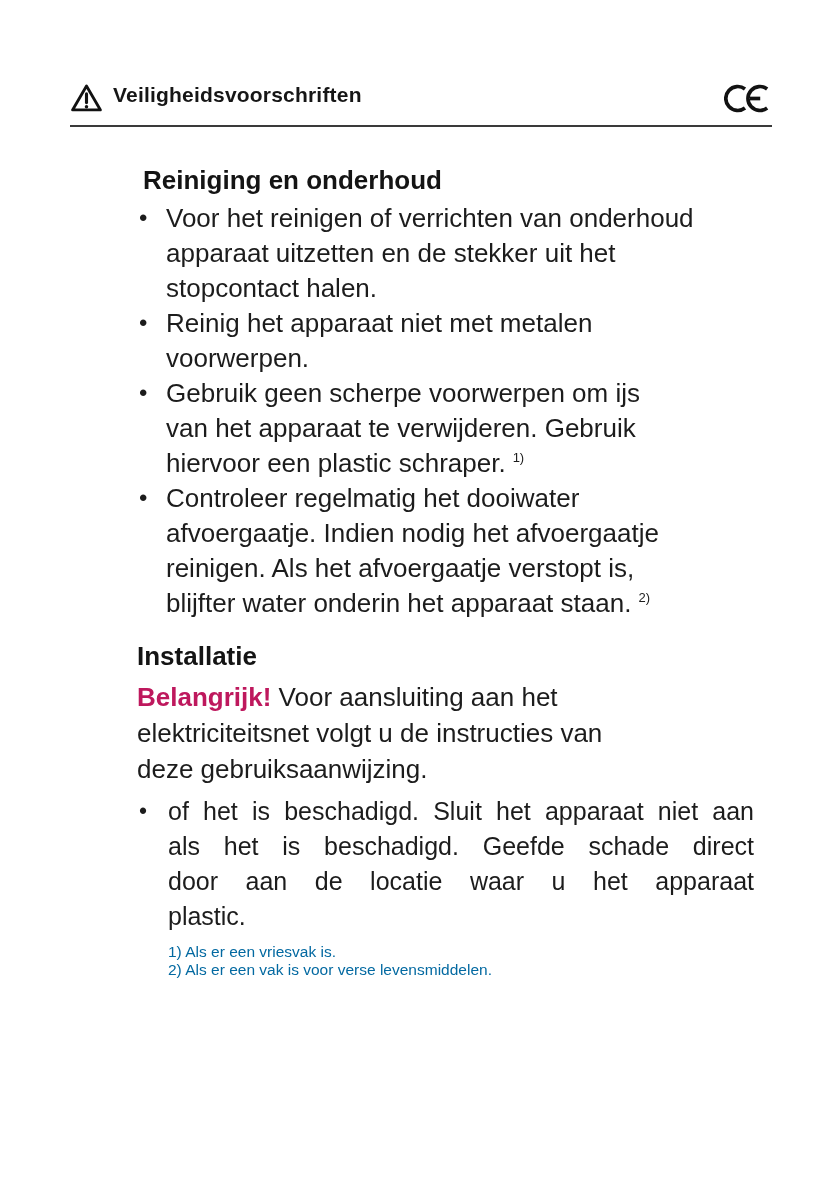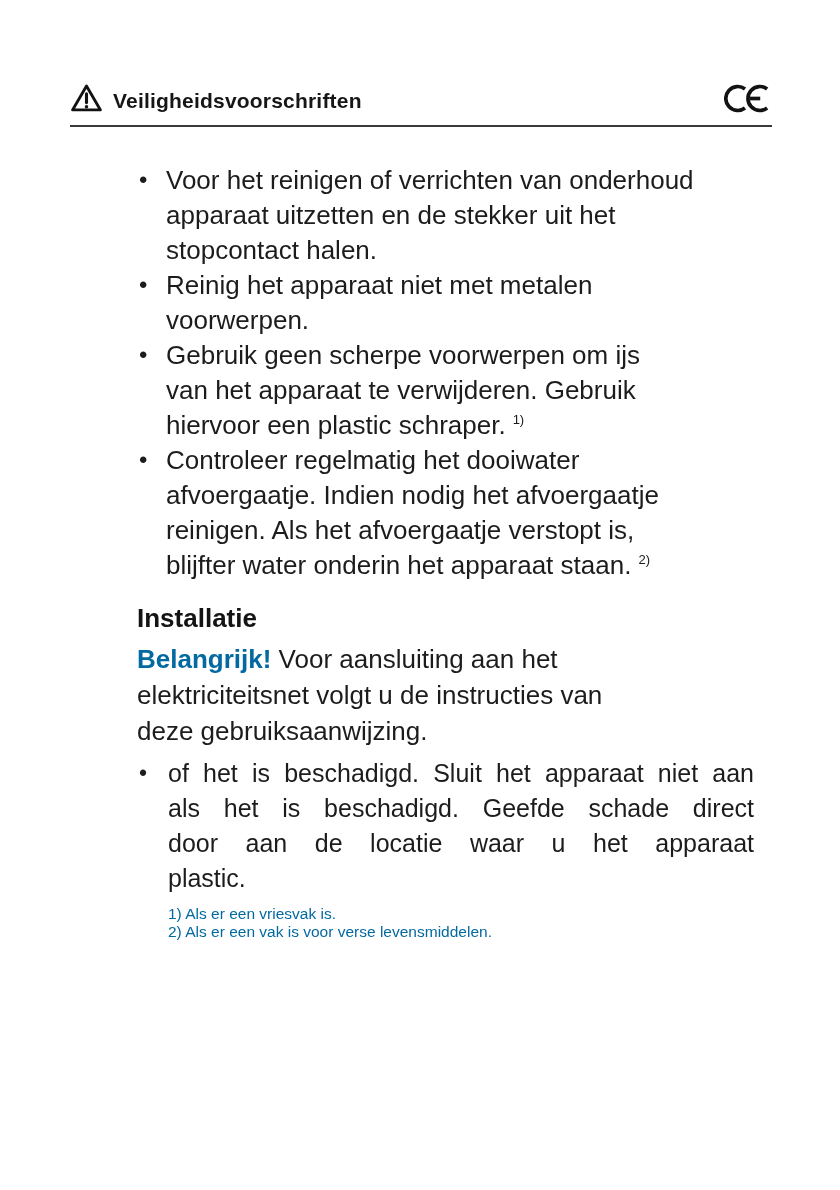--- a/index.html
+++ b/index.html
@@ -17,21 +17,21 @@
     padding: 82px 68px 0 70px;
   }
 
   
   .hdr {
     display: flex;
     align-items: center;
     justify-content: space-between;
     height: 32px;
   }
-  .hdr-left { display: flex; align-items: flex-end; gap: 10px; }
+  .hdr-left { display: flex; align-items: flex-start; gap: 10px; }
   .hdr-title {
     font-size: 21px;
     font-weight: bold;
     letter-spacing: 0.2px;
     color: #161616;
   }
   .hdr-rule {
     border: none;
     border-top: 2px solid #3a3a3a;
     margin-top: 11px;
@@ -78,21 +78,21 @@
     vertical-align: super;
     line-height: 0;
     margin-left: 7px;
   }
 
   p.important {
     margin-top: 6px;
     font-size: 26px;
     line-height: 36px;
   }
-  p.important .lead { font-weight: bold; color: #0369a1; }
+  p.important .lead { font-weight: bold; color: #be185d; }
 
   ul.blist2 { list-style: none; margin-top: 7px; }
   ul.blist2 li {
     position: relative;
     padding-left: 31px;
     font-size: 25px;
     line-height: 35px;
   }
   ul.blist2 li .bullet {
     position: absolute;
@@ -138,20 +138,21 @@
         <path d="M45.5 11.2 A26 26 0 1 0 45.5 52.8" fill="none" stroke="#121212" stroke-width="8"></path>
         <path d="M93.5 11.2 A26 26 0 1 0 93.5 52.8" fill="none" stroke="#121212" stroke-width="8"></path>
         <line x1="56" y1="32" x2="78.5" y2="32" stroke="#121212" stroke-width="8"></line>
       </svg>
     </span>
   </div>
   <hr class="hdr-rule">
 
   <div class="content">
 
+    <h2 class="sec-title">Reiniging en onderhoud</h2>
 
     <ul class="blist">
       <li>
         <span class="bullet">•</span>
         <span class="pre">Voor het reinigen of verrichten van onderhoud
 apparaat uitzetten en de stekker uit het
 stopcontact halen.</span>
       </li>
       <li>
         <span class="bullet">•</span>

